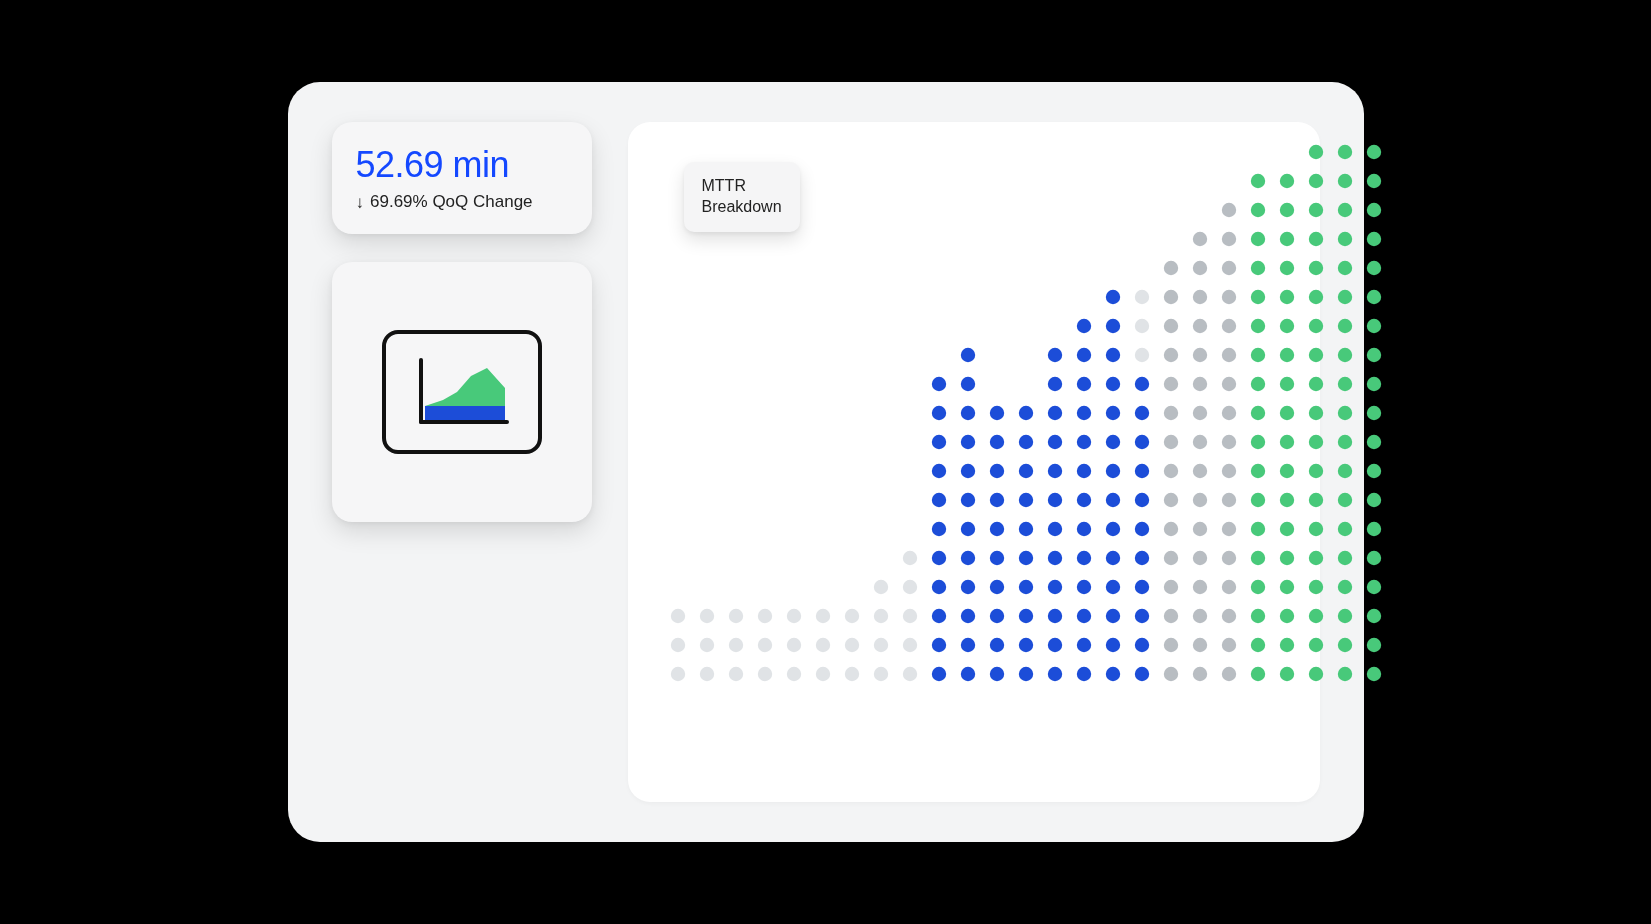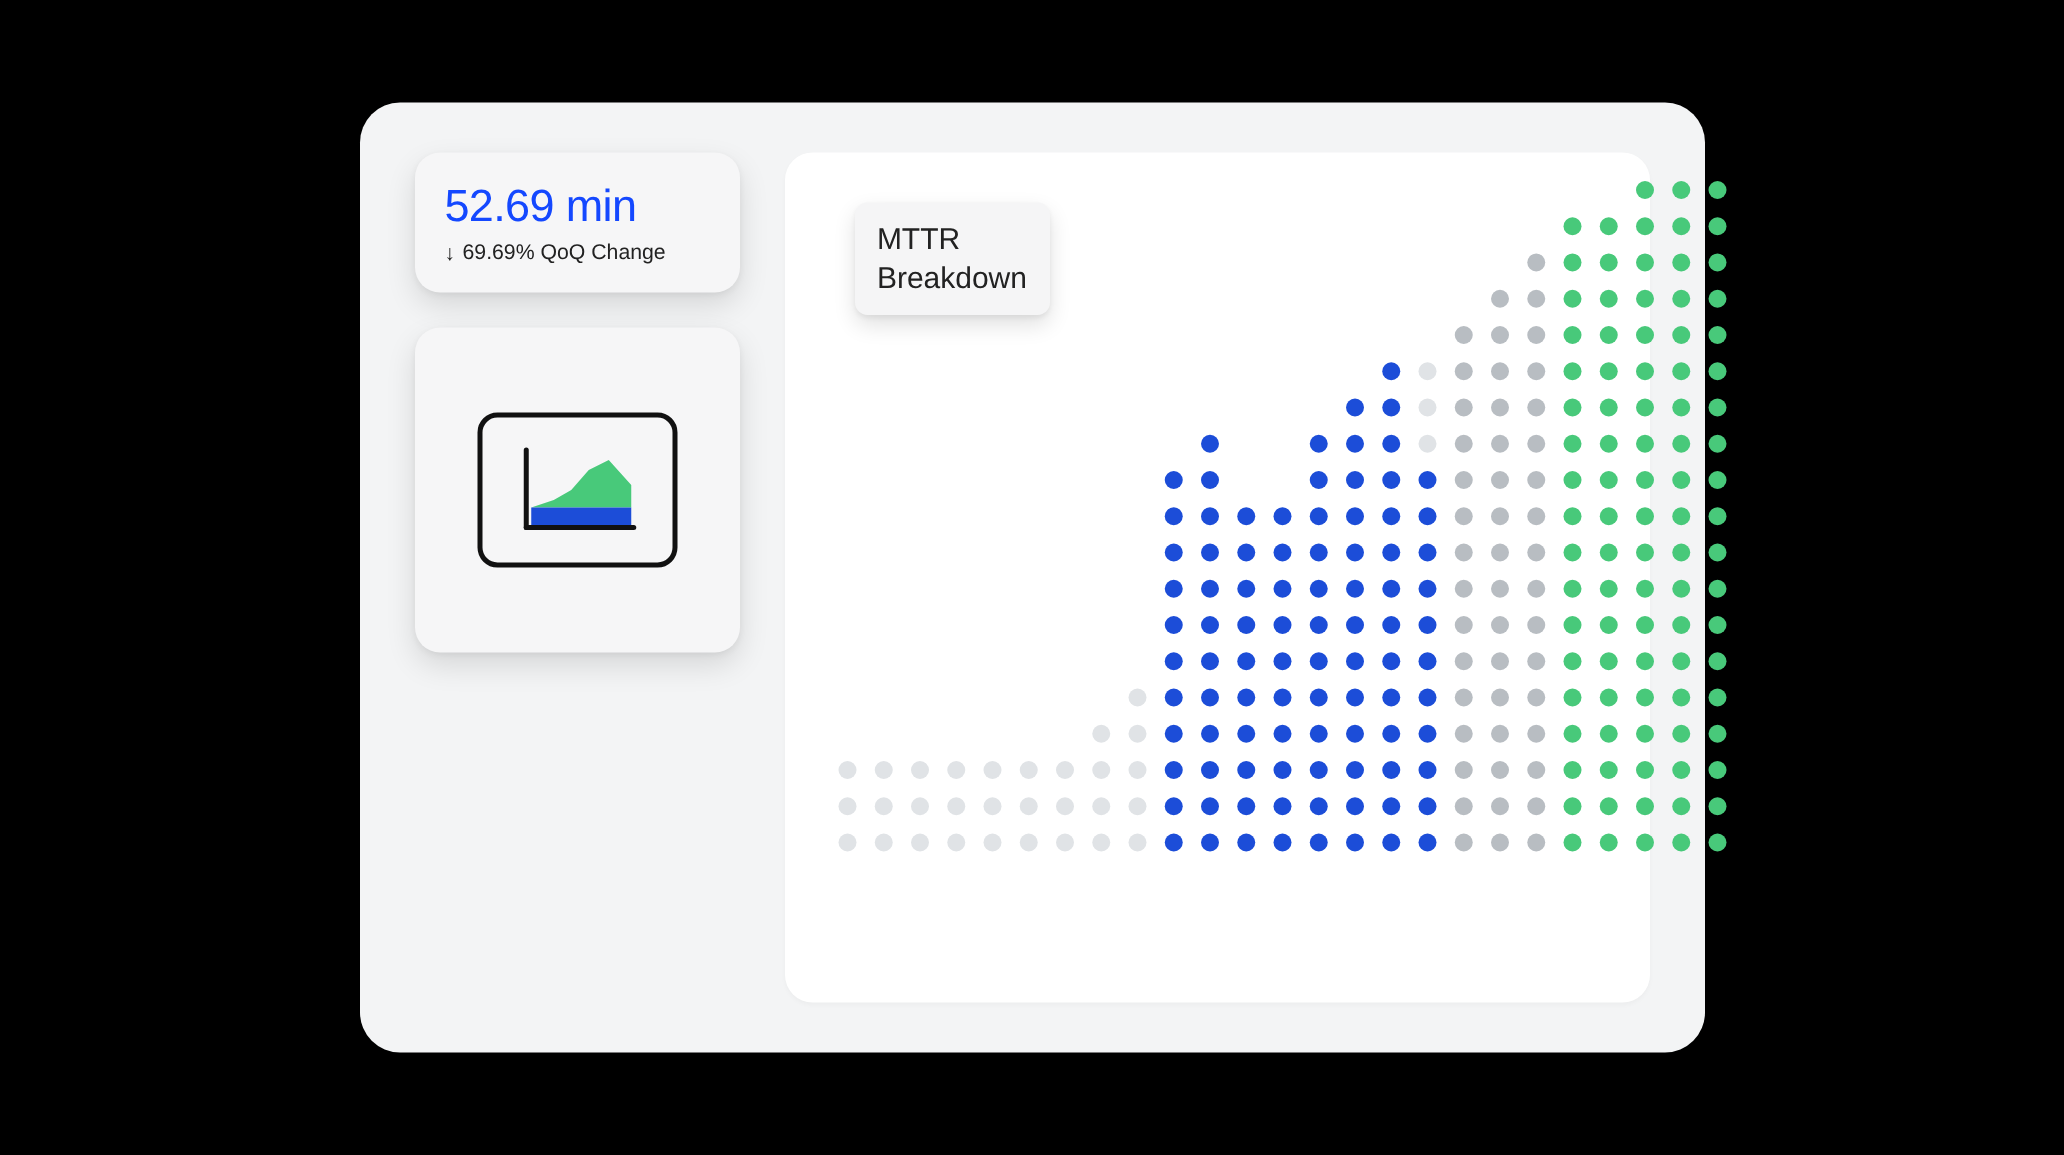--- a/index.html
+++ b/index.html
@@ -75,21 +75,21 @@
     padding: 30px 36px 30px 36px;
     box-shadow: 0 2px 4px rgba(0,0,0,0.03);
   }
   .chart-label {
     position: absolute;
     top: 40px;
     left: 56px;
     background: #f5f5f6;
     border-radius: 10px;
     padding: 14px 18px;
-    font-size: 24px;
+    font-size: 16px;
     color: #222;
     line-height: 1.3;
     box-shadow: 0 8px 18px rgba(0,0,0,0.12), 0 2px 4px rgba(0,0,0,0.06);
     z-index: 5;
     white-space: pre-line;
   }
   #dot-grid {
     position: absolute;
     top: 0;
     left: 0;

